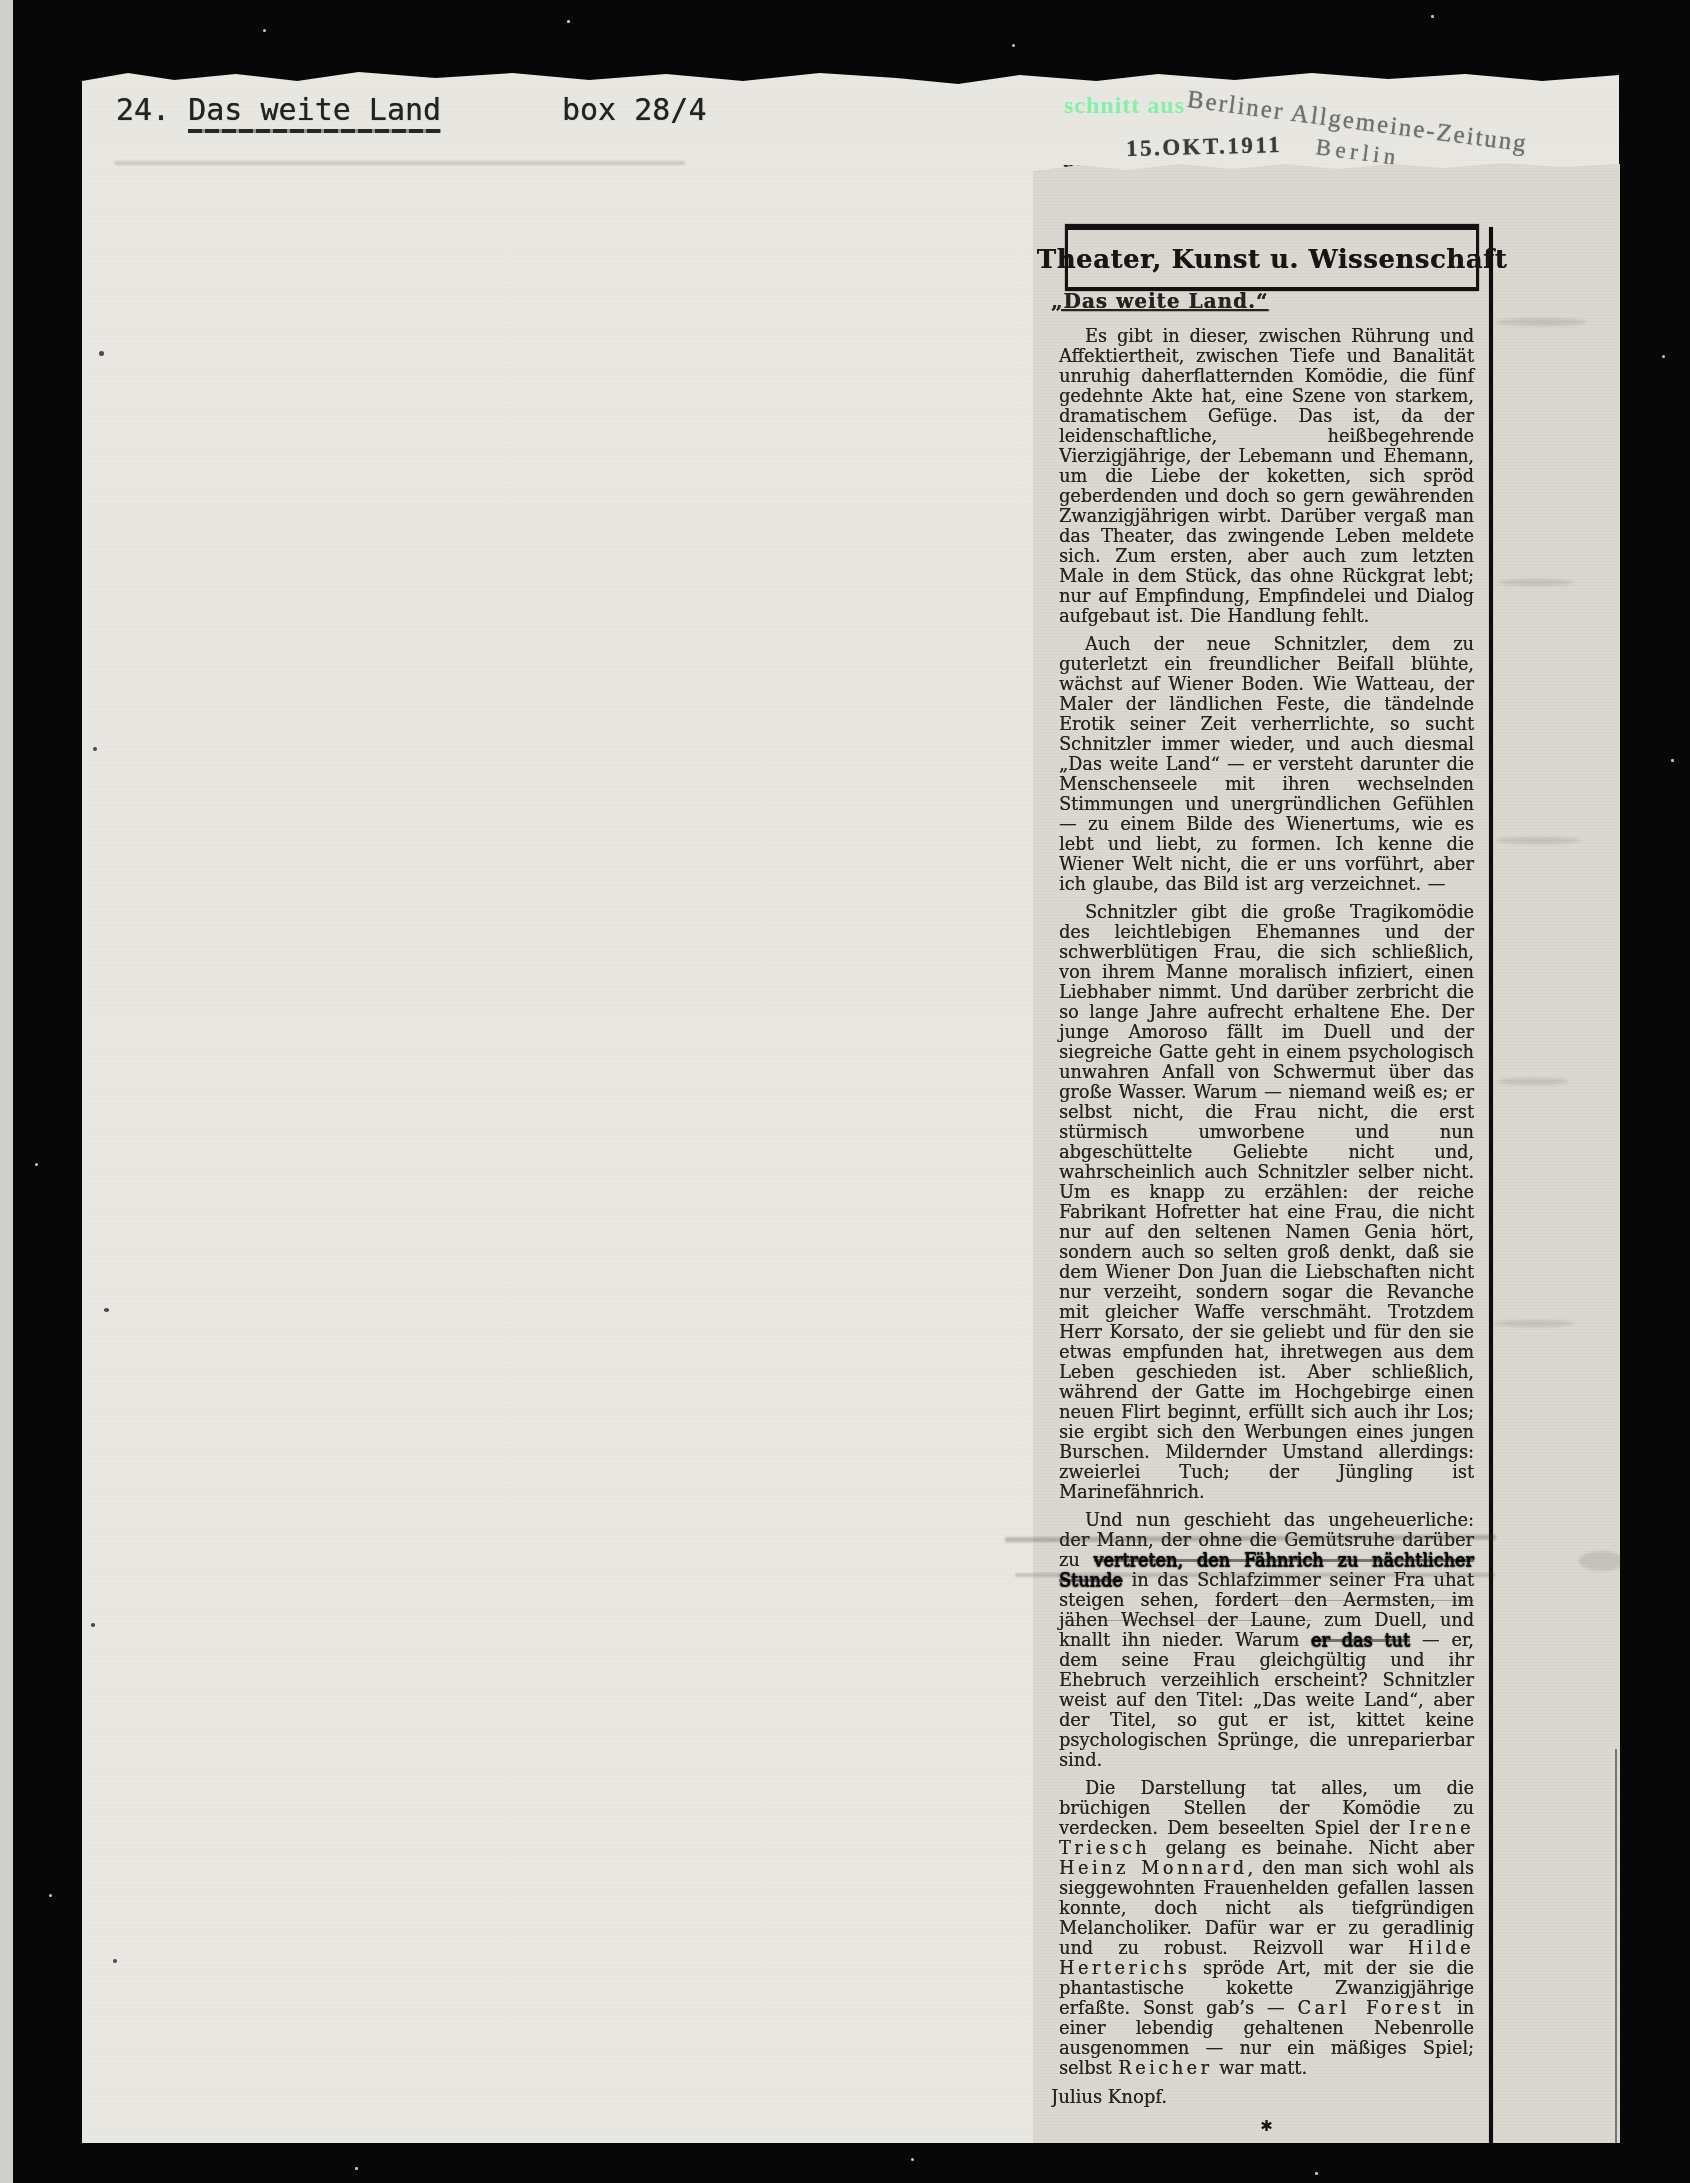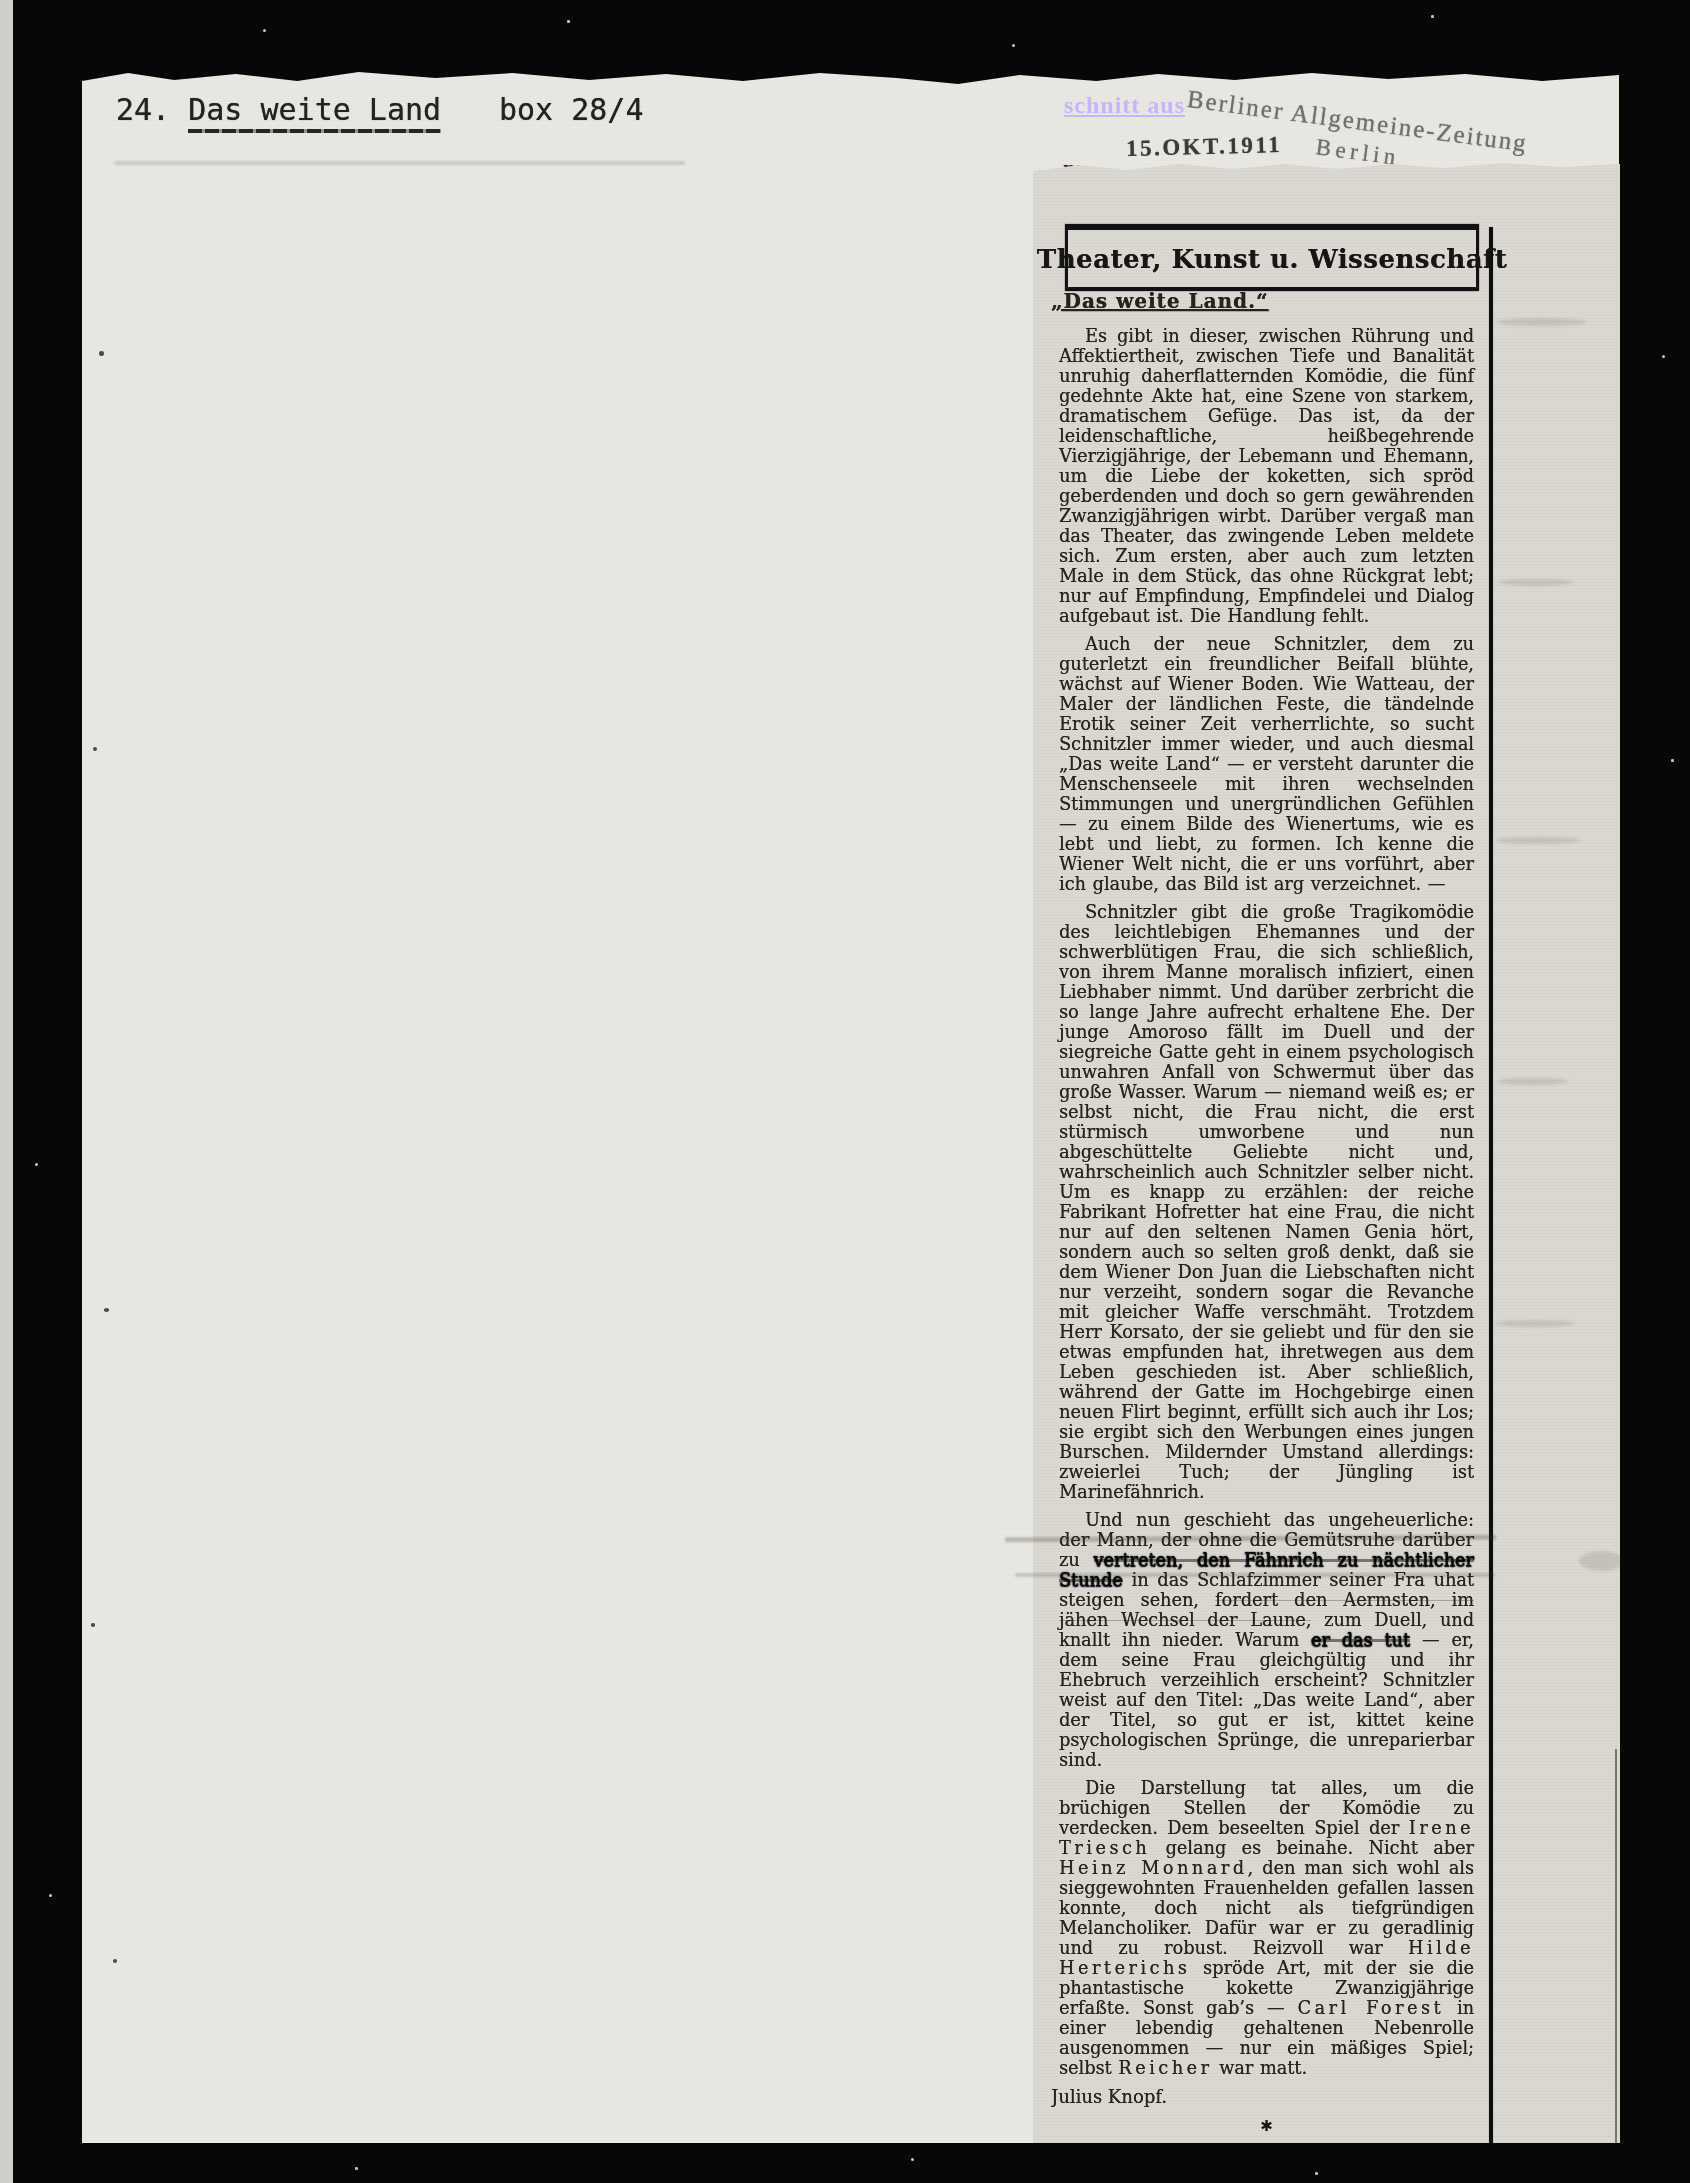--- a/index.html
+++ b/index.html
@@ -8,28 +8,28 @@
   
   .sliver{position:absolute;left:0;top:0;width:13px;height:2183px;background:#cfcec9;}
   
   .page{position:absolute;left:82px;top:68px;width:1537px;height:2075px;background:#eae8e2;
         background-image:repeating-linear-gradient(180deg, rgba(0,0,0,0.016) 0 1px, rgba(0,0,0,0) 1px 2.5px);
         clip-path:polygon(0 13px,3% 5px,6% 12px,10% 6px,14% 13px,18% 4px,23% 10px,28% 5px,33% 12px,38% 6px,43% 13px,48% 5px,53% 10px,57% 16px,61% 7px,66% 13px,70% 6px,75% 12px,80% 5px,85% 11px,90% 6px,95% 13px,100% 7px,100% 100%,0 100%);}
   
   .tw{position:absolute;font-family:"DejaVu Sans Mono", monospace;font-size:30px;color:#222;
       text-shadow:0 0 0.8px rgba(30,30,30,.8);white-space:nowrap;}
   #tw-left{left:116px;top:92px;}
-  #tw-box{left:499px;top:92px;}
+  #tw-box{left:562px;top:92px;}
   .tw-u{background-image:repeating-linear-gradient(90deg, rgba(28,28,28,.95) 0 14px, rgba(28,28,28,.4) 14px 17px);
         background-size:100% 4.5px;background-position:0 100%;background-repeat:no-repeat;padding-bottom:6px;}
   .hdr-smear{position:absolute;left:114px;top:161px;width:571px;height:3.5px;background:rgba(70,68,64,.18);
              filter:blur(1px);border-radius:2px;}
   
   .cutlabel{position:absolute;left:1064px;top:92px;font-family:"Liberation Serif",serif;font-weight:bold;
-            font-size:24px;color:#c4b5fd;letter-spacing:1px;text-decoration:underline;}
+            font-size:24px;color:#86efac;letter-spacing:1px;}
   .paperstamp{position:absolute;left:1189px;top:85px;width:414px;transform:rotate(7.5deg);
               transform-origin:left top;color:#707070;font-family:"Liberation Serif",serif;
               text-shadow:0 0 1px rgba(110,110,110,.9);}
   .paperstamp .l1{font-size:25px;letter-spacing:2px;white-space:nowrap;}
   .paperstamp .l2{font-size:23px;letter-spacing:4.5px;margin:4px 0 0 134px;}
   .datestamp{position:absolute;left:1126px;top:134px;font-family:"Liberation Serif",serif;font-weight:bold;
              font-size:23px;letter-spacing:2.5px;color:#3a3a3a;transform:rotate(-1.5deg);
              text-shadow:0 0 1px rgba(58,58,58,.7);}
   .fieldlabel{position:absolute;left:1063px;top:155px;font-family:"Liberation Serif",serif;font-weight:bold;
               font-size:22px;color:#202020;}

